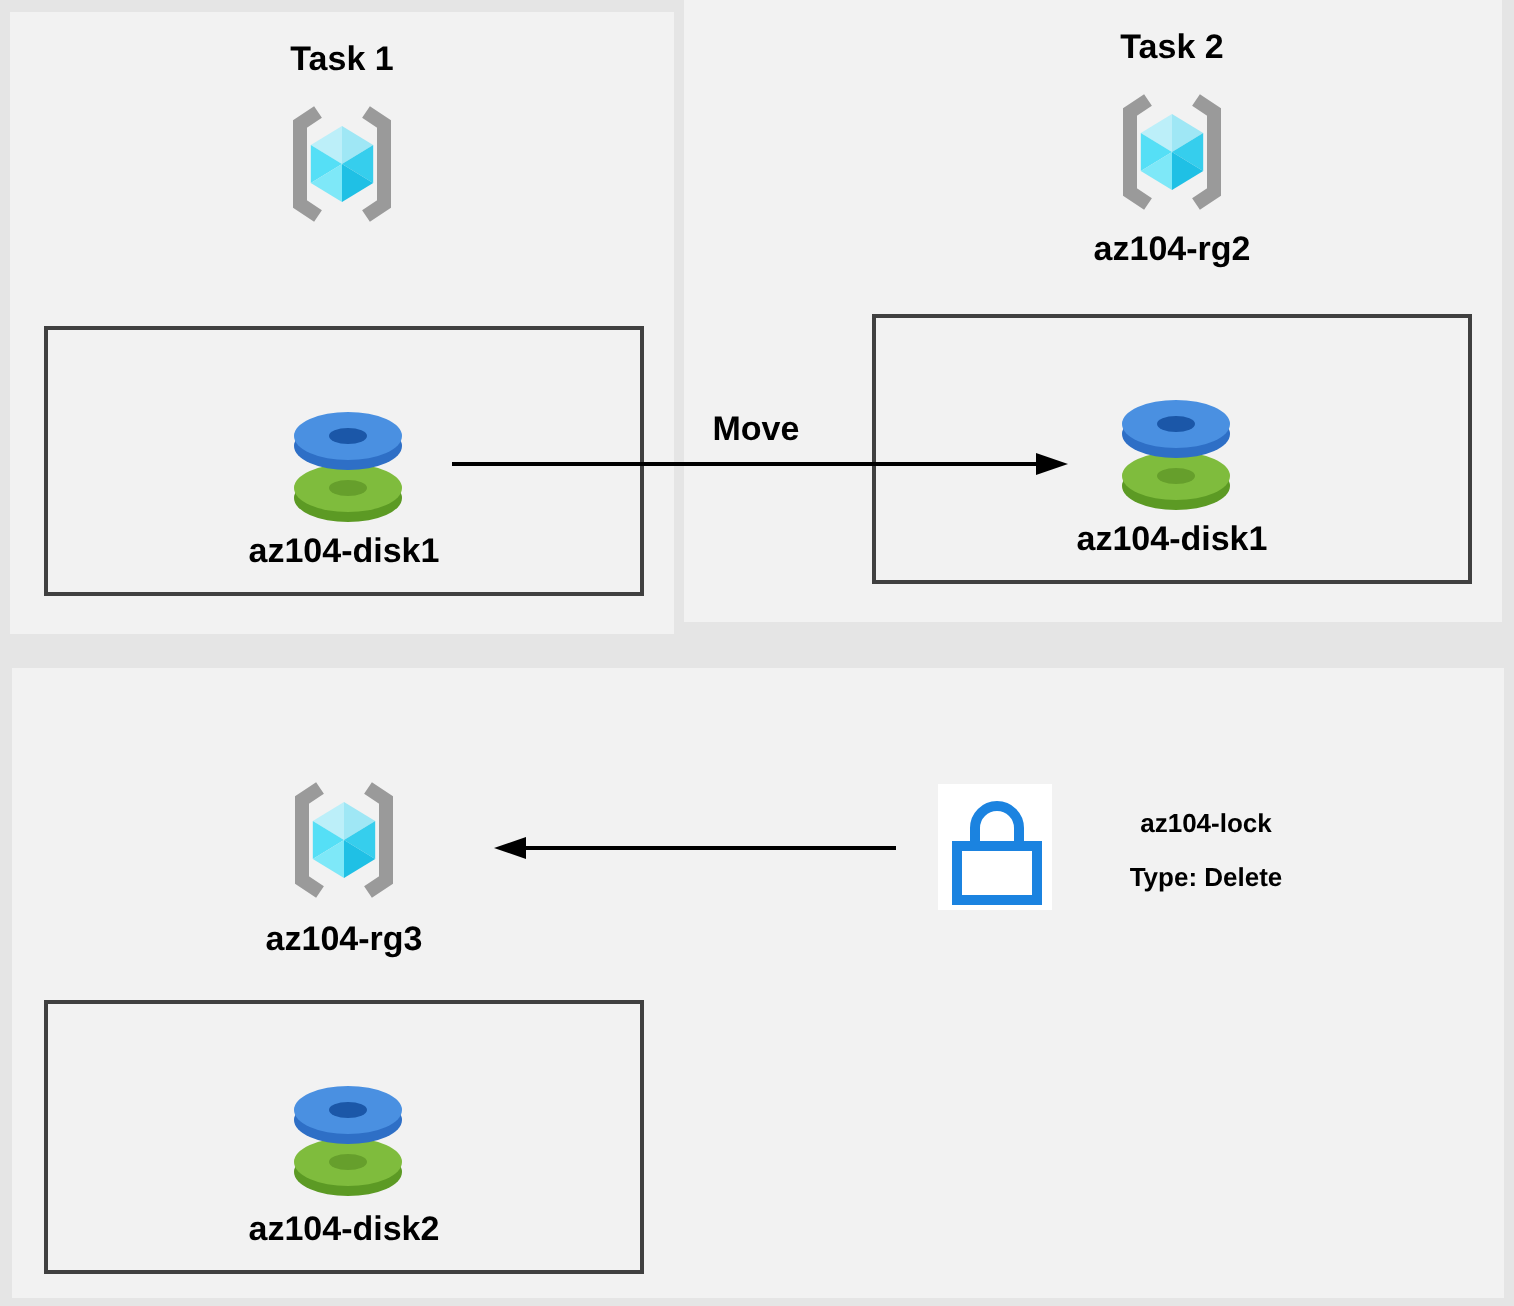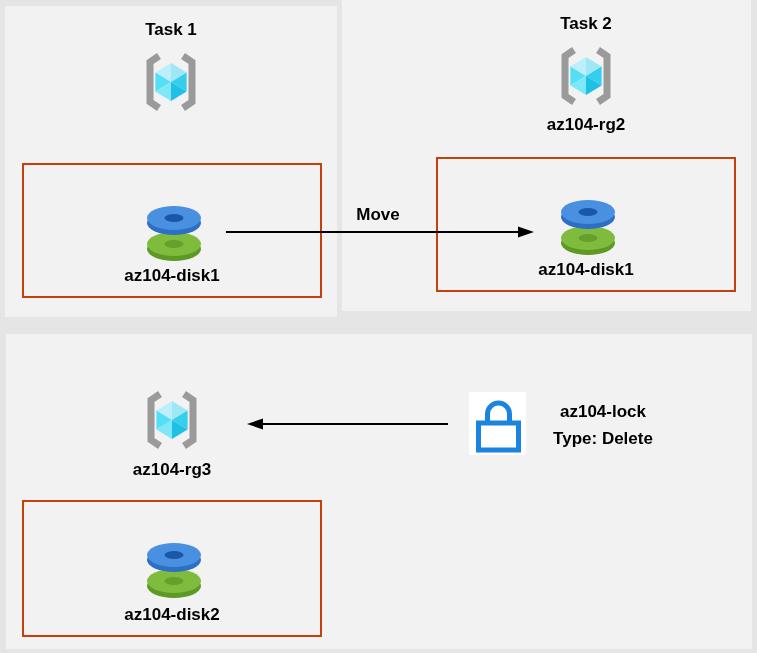--- a/index.html
+++ b/index.html
@@ -23,41 +23,41 @@
   .title, .label {
     position: absolute;
     font-weight: bold;
     font-size: 17px;
     text-align: center;
     white-space: nowrap;
     line-height: 20px;
   }
   .box {
     position: absolute;
-    border: 2px solid #c2410c;
+    border: 2px solid #404040;
     background: #f2f2f2;
   }
   .icon-wrap { position: absolute; line-height: 0; }
   .arrow { position: absolute; line-height: 0; }
   .move-label {
     position: absolute;
     left: 330px; top: 205px; width: 96px;
     font-weight: bold; font-size: 17px; text-align: center;
   }
   .lock-tile {
     position: absolute;
     left: 463px; top: 58px;
     width: 57px; height: 63px;
     background: #ffffff;
     display: flex; align-items: center; justify-content: center;
   }
   .lock-caption {
     position: absolute;
     left: 527px; top: 64px; width: 140px;
-    font-weight: bold; font-size: 17px;
+    font-weight: bold; font-size: 13px;
     text-align: center; line-height: 27px;
   }
 </style>
 </head>
 <body>
 
 <svg width="0" height="0" style="position:absolute">
   <defs>
     <g id="rg-icon">
       <path d="M 20 4 L 11 10 L 11 50 L 20 56" fill="none" stroke="#9a9a9a" stroke-width="7"></path>

